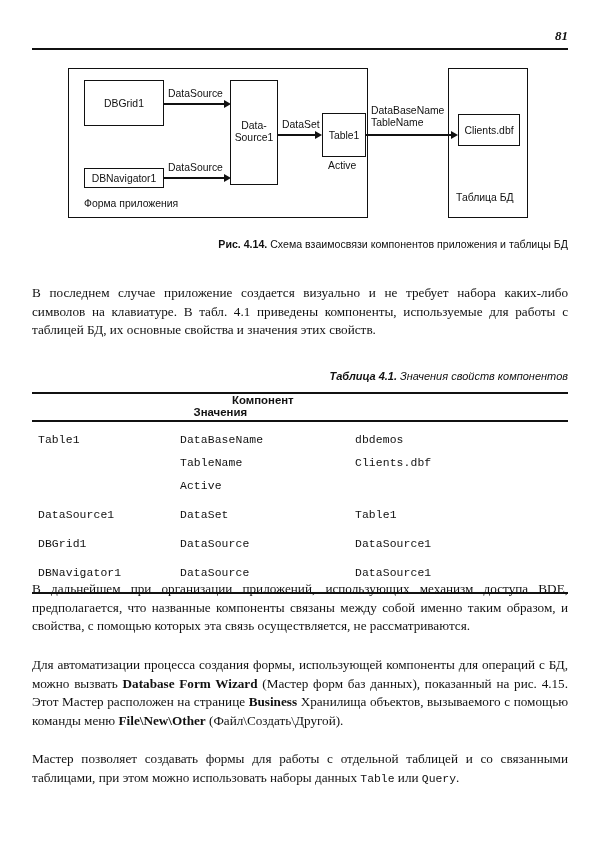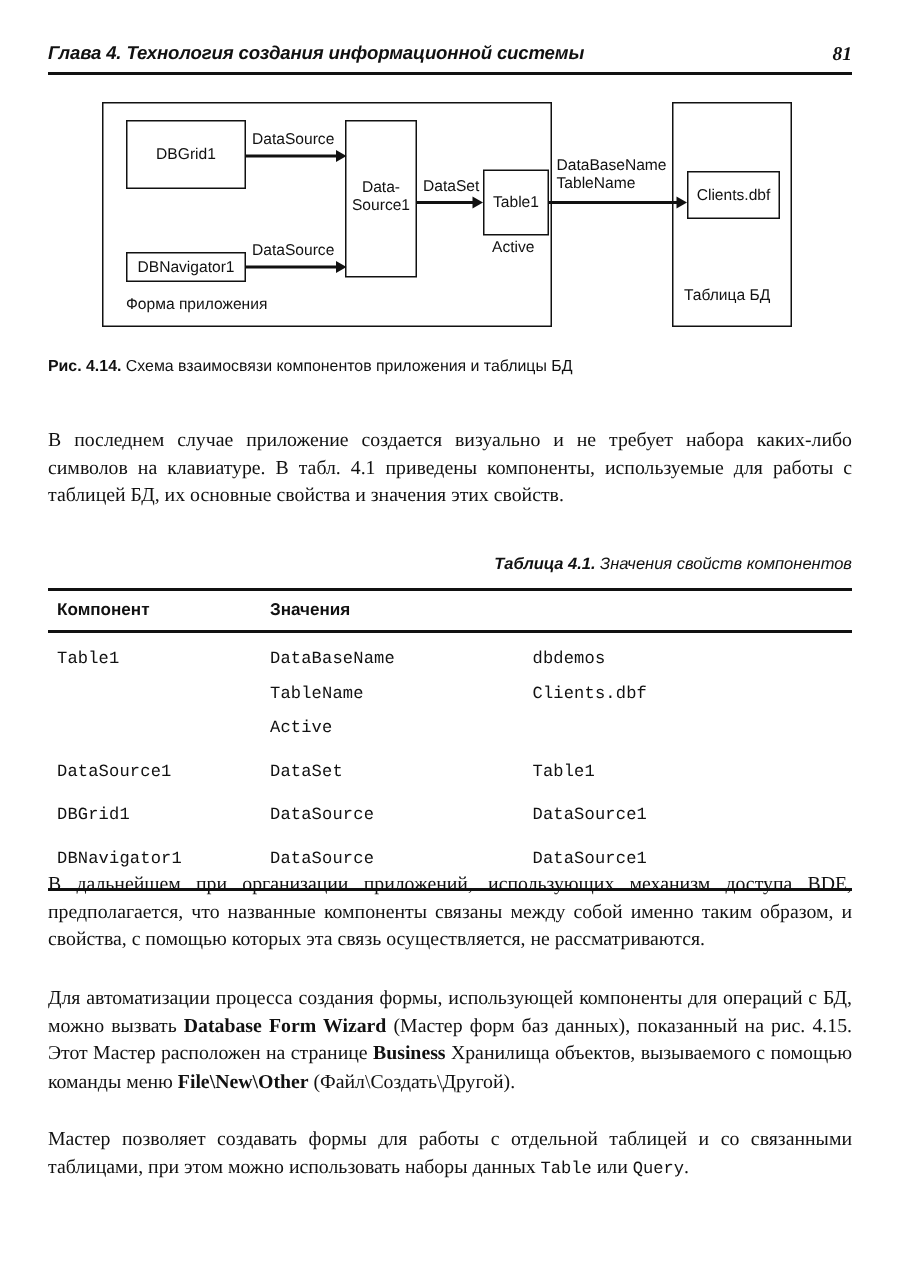--- a/index.html
+++ b/index.html
@@ -98,21 +98,21 @@
     border-bottom: 4px solid transparent;
     border-left: 7px solid #111111;
   }
 
   
   .fig-caption {
     position: absolute;
     left: 32px;
     top: 238px;
     width: 536px;
-    text-align: left;
+    text-align: right;
     font-family: "Liberation Sans", sans-serif;
     font-size: 10.6px;
   }
   .fig-caption b { font-weight: bold; }
 
   .para {
     position: absolute;
     font-family: "Liberation Serif", serif;
     font-size: 13.2px;
     line-height: 18.6px;
@@ -151,20 +151,21 @@
   }
   .rule-thin {
     width: 100%;
     height: 1.4px;
     background: #111111;
   }
   .thead {
     display: flex;
     height: 26px;
     align-items: center;
+    flex-direction: column;
   }
   .thead span {
     font-family: "Liberation Sans", sans-serif;
     font-weight: bold;
     font-size: 11.4px;
   }
   .trow {
     display: flex;
     height: 23px;
     align-items: center;
@@ -179,21 +180,20 @@
   .c3 { width: 213px; box-sizing: border-box; }
   .tbody-pad { height: 7px; }
   .group-gap { height: 6px; }
 </style>
 </head>
 <body>
 
 <div id="page">
 
   <div class="header-row">
-    <div class="header-title">Глава 4. Технология создания информационной системы</div>
     <div class="header-page">81</div>
   </div>
   <div class="header-rule"></div>
 
   <div class="figure">
 
     <div class="box" style="left:68px; top:68px; width:300px; height:150px;"></div>
     <div class="free-label" style="left:84px; top:198px;">Форма приложения</div>
 
     <div class="box" style="left:448px; top:68px; width:80px; height:150px;"></div>

